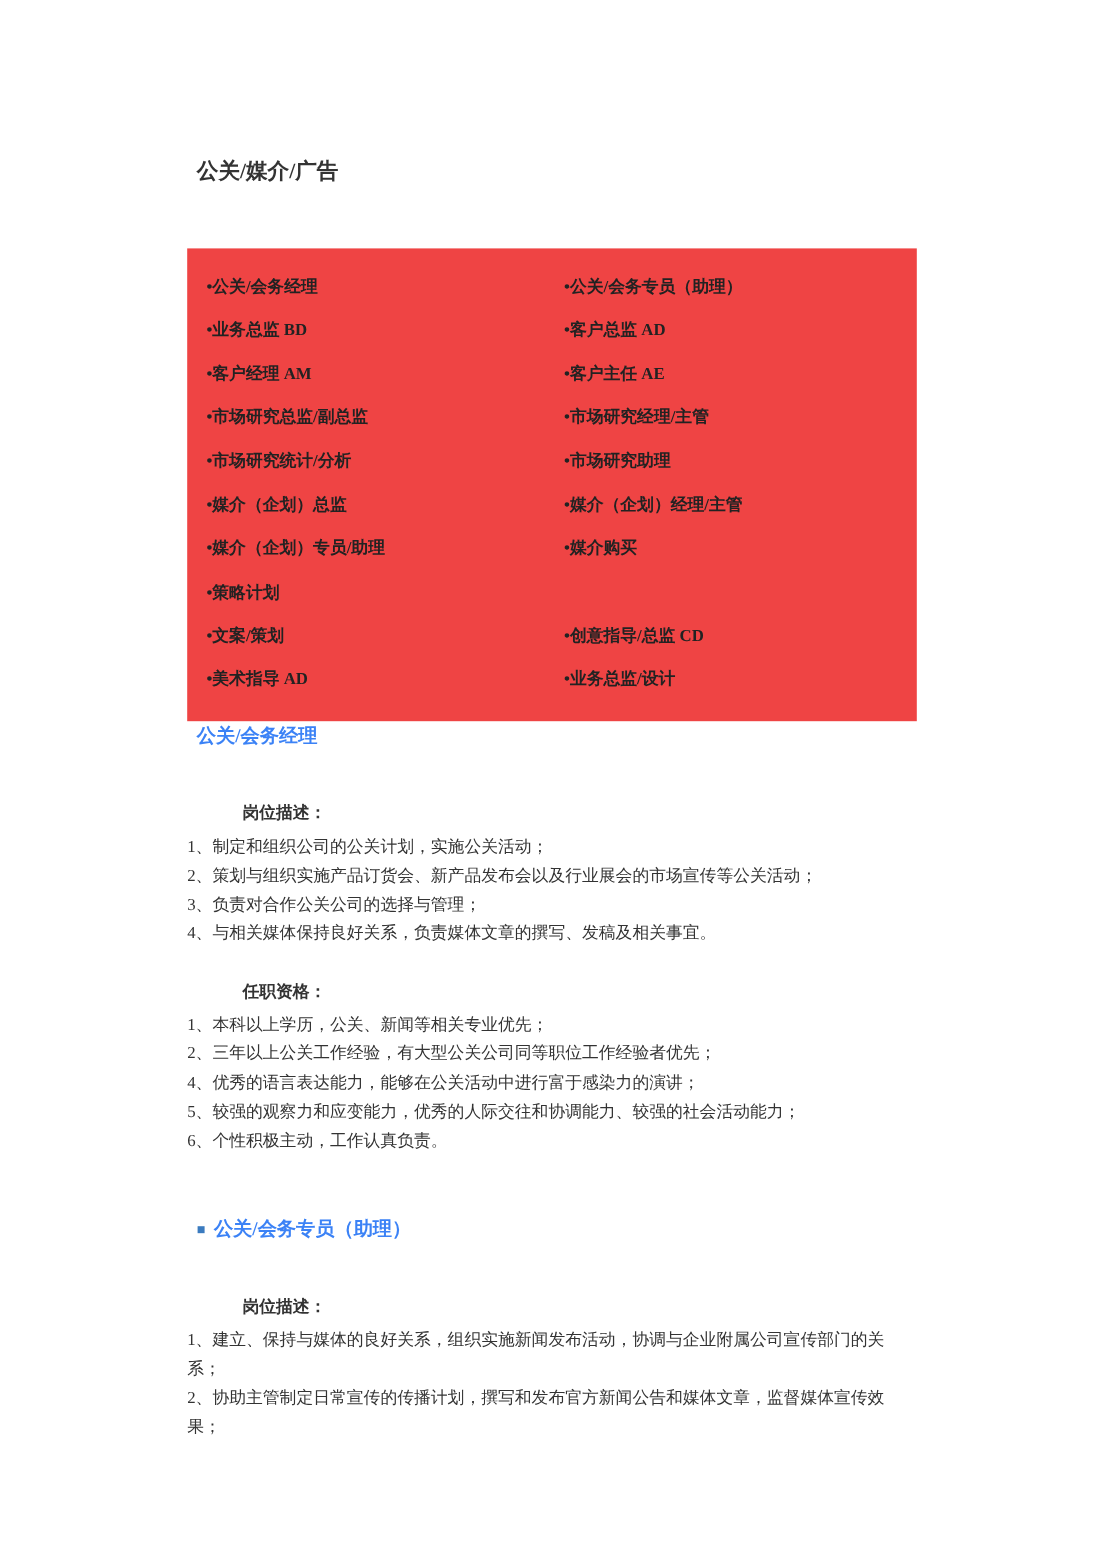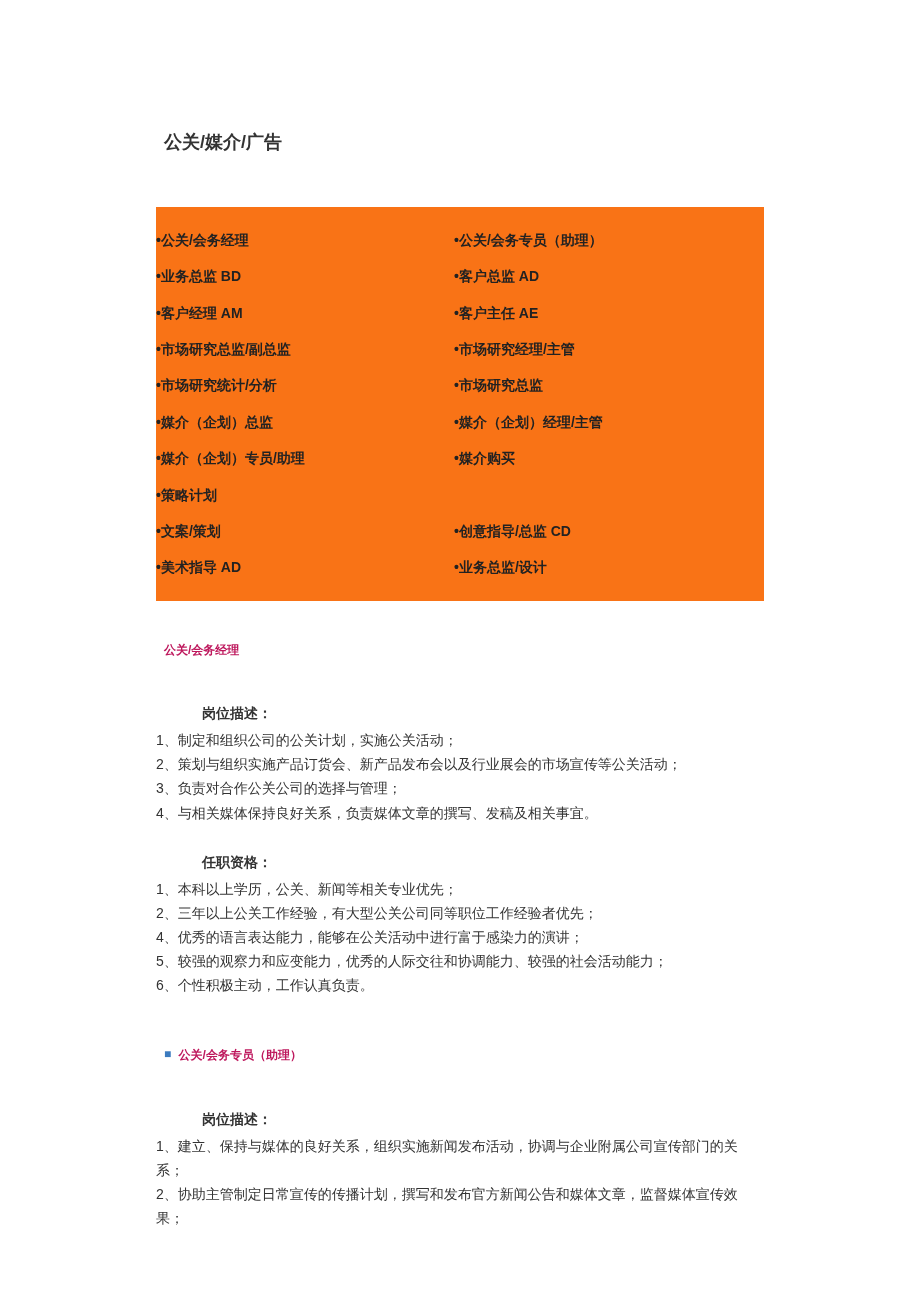--- a/index.html
+++ b/index.html
@@ -1,51 +1,50 @@
 <!DOCTYPE html>
 <html><head>
   <meta charset="utf-8">
   <style>
-    * { margin: 0; padding: 0; box-sizing: border-box; }
+    * { margin: 0; padding: 0; box-sizing: border-box; font-family: Liberation Serif, serif; }
     body {
       font-family: "Microsoft YaHei", "微软雅黑", sans-serif;
       background: #ffffff;
       width: 920px;
       padding: 128px 156px 60px 156px;
       color: #333;
       line-height: 1.6;
     }
     .page-title {
       font-size: 18px;
       font-weight: bold;
       color: #333;
       margin-bottom: 50px;
       padding-left: 8px;
     }
     .category-box {
-      background: #f97316;
-      padding: 22px 0;
-      margin-bottom: 40px;
+      background: #ef4444;
+      padding: 22px 16px;
     }
     .category-row {
       display: flex;
       margin-bottom: 14px;
     }
     .category-row:last-child { margin-bottom: 0; }
     .category-item {
       flex: 1;
       font-size: 14px;
       font-weight: bold;
       color: #222;
     }
     .category-item.left { flex: 0 0 298px; }
     .section-title {
-      font-size: 12px;
+      font-size: 16px;
       font-weight: bold;
-      color: #be185d;
+      color: #3b82f6;
       margin-bottom: 42px;
       padding-left: 8px;
     }
     .section-title.with-bullet::before {
       content: "■ ";
       color: #3b7bbf;
       font-size: 12px;
       vertical-align: 1px;
       margin-right: 4px;
     }
@@ -84,21 +83,21 @@
   <div class="category-row">
     <div class="category-item left">•客户经理 AM</div>
     <div class="category-item">•客户主任 AE</div>
   </div>
   <div class="category-row">
     <div class="category-item left">•市场研究总监/副总监</div>
     <div class="category-item">•市场研究经理/主管</div>
   </div>
   <div class="category-row">
     <div class="category-item left">•市场研究统计/分析</div>
-    <div class="category-item">•市场研究总监</div>
+    <div class="category-item">•市场研究助理</div>
   </div>
   <div class="category-row">
     <div class="category-item left">•媒介（企划）总监</div>
     <div class="category-item">•媒介（企划）经理/主管</div>
   </div>
   <div class="category-row">
     <div class="category-item left">•媒介（企划）专员/助理</div>
     <div class="category-item">•媒介购买</div>
   </div>
   <div class="category-row">

